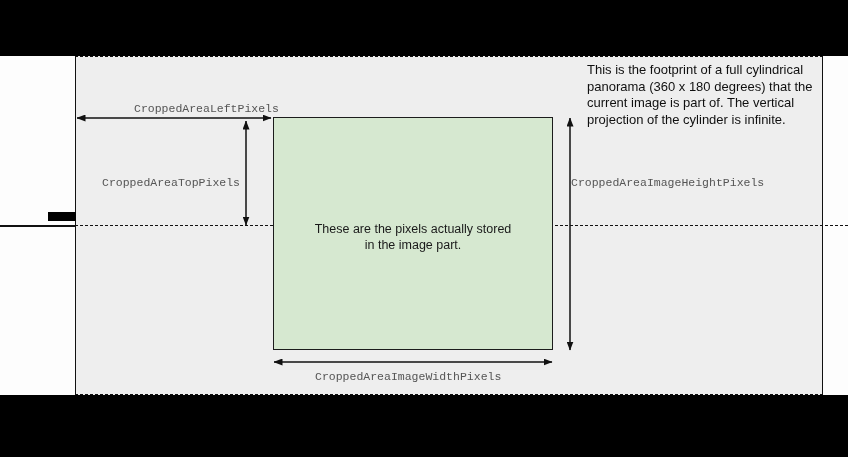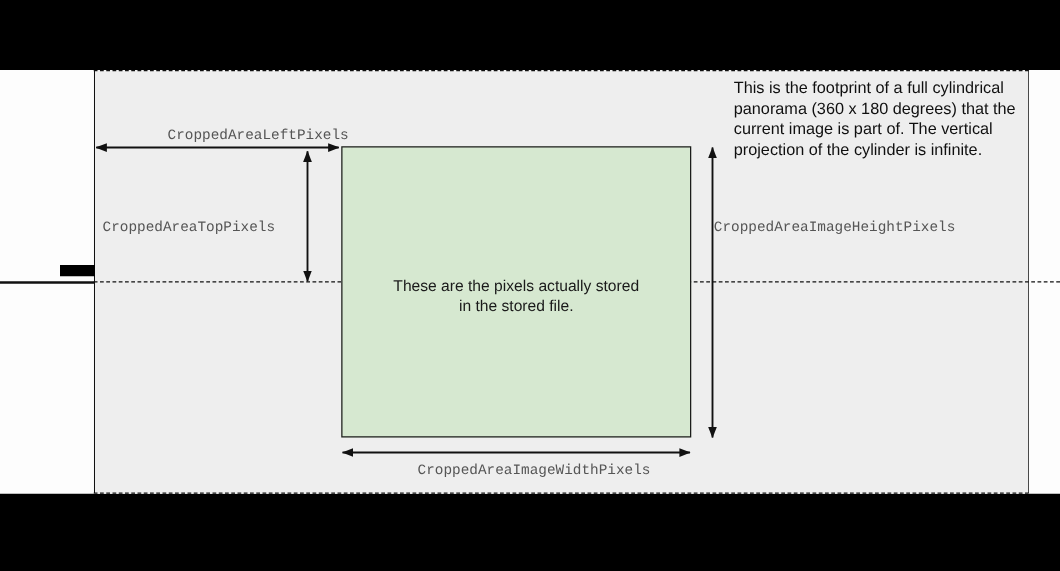--- a/index.html
+++ b/index.html
@@ -99,23 +99,23 @@
   
   .measure-label {
     position: absolute;
     font-family: "Liberation Mono", "DejaVu Sans Mono", monospace;
     font-size: 11.5px;
     color: #555555;
     white-space: nowrap;
     letter-spacing: 0px;
   }
   .lbl-left   { left: 92px;  top: 102px; margin-left: 42px; }
-  .lbl-top    { left: 82px;  top: 176px; text-align: right; }
+  .lbl-top    { left: 102px;  top: 176px; text-align: right; }
   .lbl-height { left: 571px; top: 176px; }
-  .lbl-width  { left: 315px; top: 370px; margin-left: 19px; }
+  .lbl-width  { left: 315px; top: 370px; }
 
   .arrow-svg {
     position: absolute;
     left: 0;
     top: 0;
     width: 848px;
     height: 457px;
     overflow: visible;
     pointer-events: none;
   }
@@ -129,21 +129,21 @@
 
   <div class="footprint"></div>
 
   <div class="horizon-solid"></div>
   <div class="horizon-dashed"></div>
   <div class="marker-block"></div>
 
   <div class="stored-box">
     <div class="stored-box-text">
       <span>These are the pixels actually stored</span><br>
-      <span>in the stored file.</span>
+      <span>in the image part.</span>
     </div>
   </div>
 
   <div class="footprint-note">This is the footprint of a full cylindrical panorama (360 x 180 degrees) that the current image is part of.  The vertical projection of the cylinder is infinite.</div>
 
   <svg class="arrow-svg" viewBox="0 0 848 457">
     <defs>
       <marker id="ah-end" markerWidth="9" markerHeight="7" refX="8.5" refY="3.5" orient="auto" markerUnits="userSpaceOnUse">
         <path d="M0,0 L9,3.5 L0,7 z" fill="#111111"></path>
       </marker>

